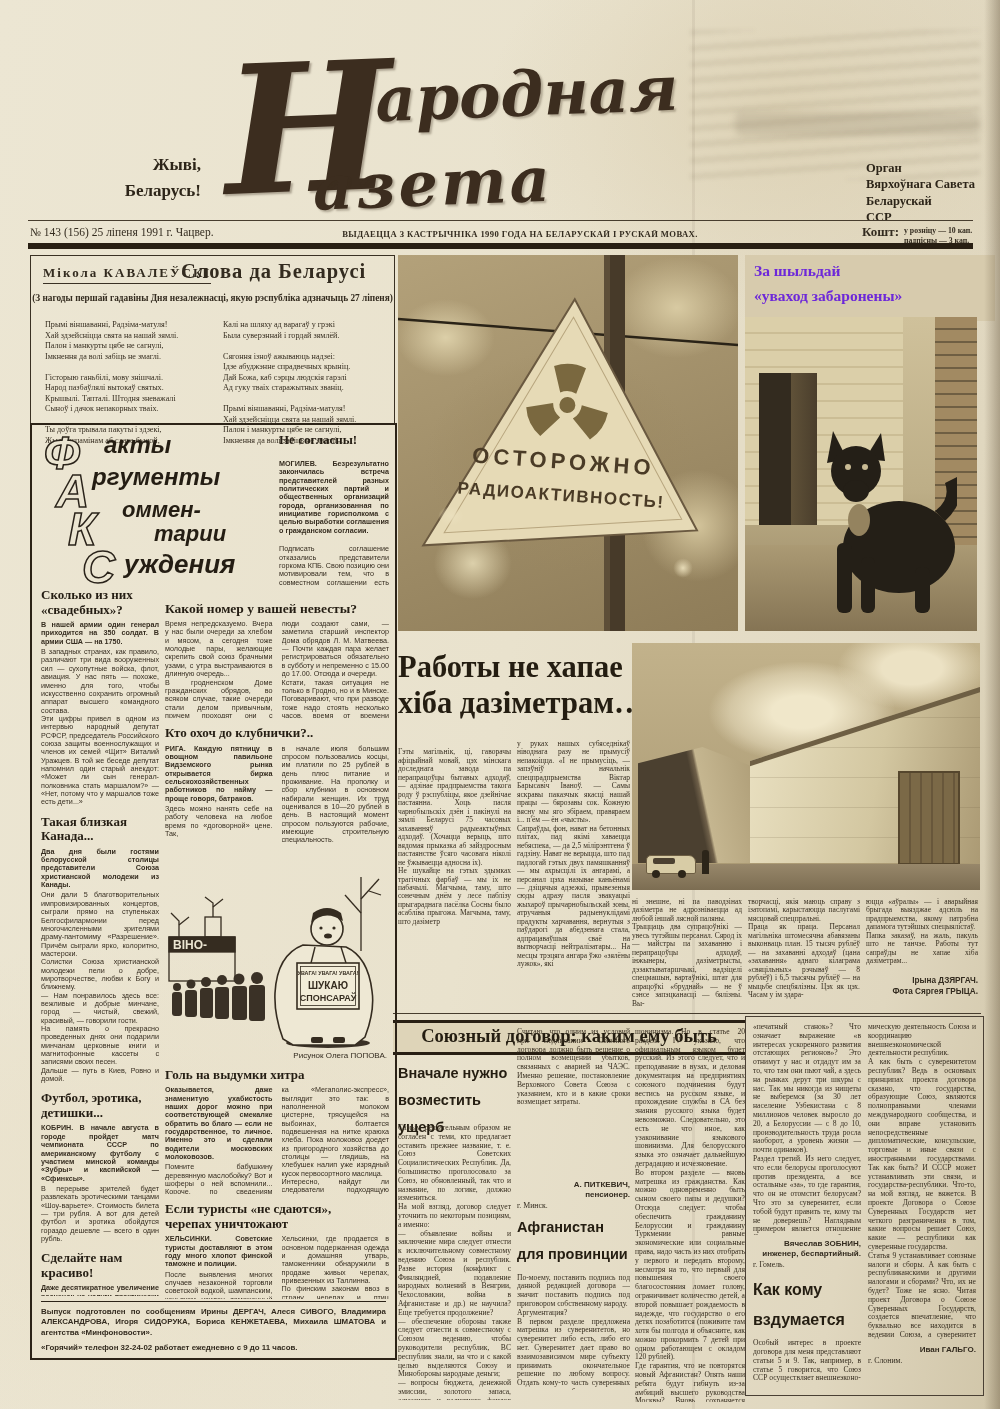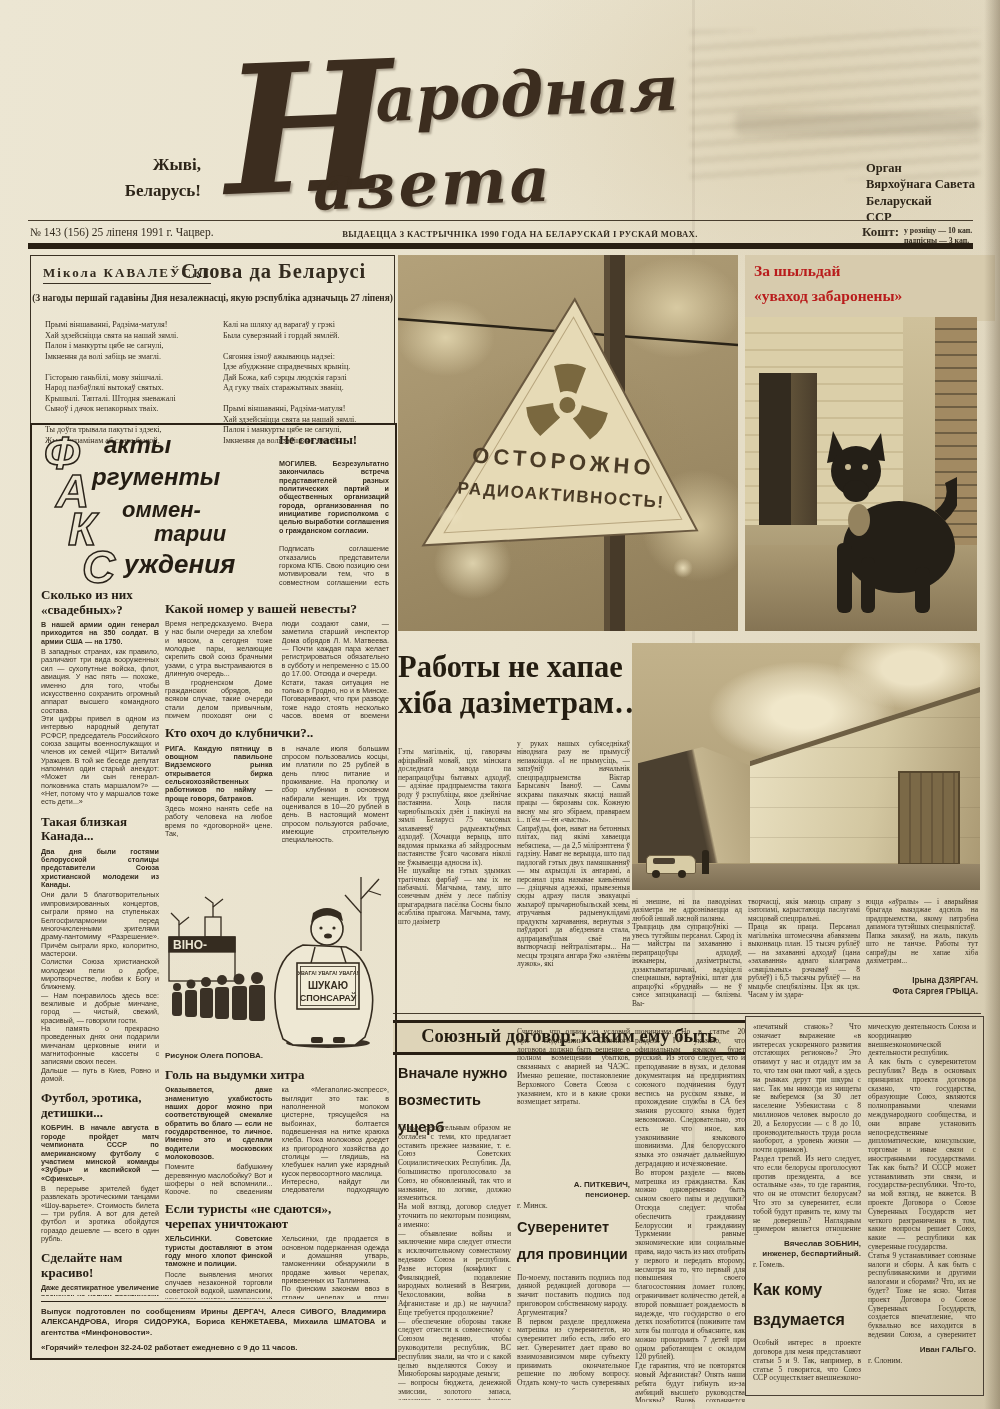--- a/index.html
+++ b/index.html
@@ -30,21 +30,21 @@
 .price .plabel{font-weight:bold;font-size:13px}
 .price .plines{font-weight:bold;font-size:7.8px;line-height:1.25;padding-top:2px}
 .thick{background:#281f13}
 
 .poembox{border:1.5px solid #3a3124}
 .poem-author{position:absolute;left:12px;top:9px;font-weight:bold;font-size:13px;letter-spacing:2px;border-bottom:1px solid #3a3124;padding-bottom:2px}
 .poem-title{position:absolute;left:150px;top:4px;font-weight:bold;font-size:20.5px;letter-spacing:1px}
 .poem-sub{position:absolute;left:0;top:37px;width:100%;text-align:center;font-weight:bold;font-size:9.3px}
 .poem-col{position:absolute;font-size:8.1px;line-height:1.3;color:#352c1f}
 
-.rubric{background:#d7cbad;font-weight:bold;font-size:15.5px;line-height:1.6;padding:4px 9px;color:#b91c1c}
+.rubric{background:#d7cbad;font-weight:bold;font-size:15.5px;line-height:1.6;padding:4px 9px;color:#6d28d9}
 
 .photo1{background:
  radial-gradient(70px 55px at 14% 22%, #dccfa8 0%, transparent 70%),
  radial-gradient(90px 70px at 82% 14%, #d8caa2 0%, transparent 72%),
  radial-gradient(80px 80px at 88% 72%, #d3c49b 0%, transparent 70%),
  radial-gradient(60px 55px at 22% 82%, #dcd0ab 0%, transparent 65%),
  radial-gradient(160px 130px at 48% 55%, #9c8962 0%, transparent 85%),
  linear-gradient(160deg,#b3a17a,#8e7c58)}
 .flower{position:absolute;border-radius:50%}
 .f1{left:36px;top:248px;width:34px;height:26px;background:radial-gradient(closest-side,#eadfbd,rgba(234,223,189,0) 75%)}
@@ -89,21 +89,21 @@
 
 .faksbox{border:2px solid #2c2317}
 .faks-logo{position:absolute;left:6px;top:2px;width:232px;height:158px}
 .fword{position:absolute;font-family:"Liberation Sans",sans-serif;font-style:italic;font-weight:900;color:#241d13}
 .ftitle{font-weight:bold;font-size:13px;line-height:1.12;color:#241d13;margin:8px 0 4px;white-space:pre-line}
 .ftext{font-family:"Liberation Sans",sans-serif;font-size:7.2px;line-height:1.16;text-align:justify;color:#362d20;white-space:pre-line}
 .flead{font-weight:bold;display:block;margin-bottom:2px;white-space:pre-line}
 .fbody{display:block;white-space:pre-line}
 .cols2{display:flex;gap:9px}
 .cols2>div{flex:1;overflow:hidden}
-.fcaption{font-family:"Liberation Sans",sans-serif;font-weight:bold;font-size:8px;margin:2px 2px 0 0}
+.fcaption{font-family:"Liberation Sans",sans-serif;font-weight:normal;font-size:8px;text-align:right;margin:2px 2px 0 0}
 .ffooter{border-top:1.5px solid #2c2317;padding-top:5px}
 .fcred{font-family:"Liberation Sans",sans-serif;font-weight:bold;font-size:7.9px;line-height:1.3;text-align:justify}
 .fphone{font-family:"Liberation Sans",sans-serif;font-weight:bold;font-size:7.9px;margin-top:5px}
 .ns{position:absolute;left:247px;top:6px;width:110px;height:154px;overflow:hidden}
 </style>
 </head>
 <body>
 
 <div class="page">
   <div class="fold"></div>
@@ -254,21 +254,21 @@
   <div class="abs ucol" style="left:398px;top:1124px;width:113px;height:276px">Самым решительным образом не согласен с теми, кто предлагает оставить прежнее название, т. е. Союз Советских Социалистических Республик. Да, большинство проголосовало за Союз, но обновленный, так что и название, по логике, должно измениться.
 На мой взгляд, договор следует уточнить по некоторым позициям, а именно:
 — объявление войны и заключение мира следует отнести к исключительному совместному ведению Союза и республик. Разве история (конфликт с Финляндией, подавление народных волнений в Венгрии, Чехословакии, война в Афганистане и др.) не научила? Еще требуется продолжение?
 — обеспечение обороны также следует отнести к совместному с Союзом ведению, чтобы руководители республик, ВС республик знали, на что и с какой целью выделяются Союзу и Минобороны народные деньги;
 — вопросы бюджета, денежной эмиссии, золотого запаса, алмазного и валютного фондов должны быть отнесены к совместному ведению Союза и республик.</div>
   <div class="abs" style="left:517px;top:1028px;width:113px;height:374px;overflow:hidden">
     <div class="ucol" style="height:148px">Считаю, что одним из условий при подписании Союзного договора должно быть решение о полном возмещении убытков, связанных с аварией на ЧАЭС. Именно решение, постановление Верховного Совета Союза с указанием, кто и в какие сроки возмещает затраты.</div>
     <div class="uby">А. ПИТКЕВИЧ,
 пенсионер.</div>
     <div class="ucity">г. Минск.</div>
-    <div class="usub" style="margin-top:4px">Суверенитет
+    <div class="usub" style="margin-top:4px">Афганистан
 для провинции</div>
     <div class="ucol" style="height:116px">По-моему, поставить подпись под данной редакцией договора — значит поставить подпись под приговором собственному народу.
 Аргументация?
 В первом разделе предложена матрешка из суверенитетов, но суверенитет либо есть, либо его нет. Суверенитет дает право во взаимозависимом мире субъекту принимать окончательное решение по любому вопросу. Отдать кому-то часть суверенных прав, да еще добровольно — все равно что добровольно подставить спину под плетку, так как никто не даст гарантий, что эти права не будут использованы против самого тебя.
 Говорим о гарантиях равных политических, социально-экономических, культурных прав и решительной борьбе против...</div>
   </div>
   <div class="abs ucol" style="left:635px;top:1028px;width:110px;height:374px">шовинизма. Но в статье 20 раздела IV указано, что официальным языком будет русский. Из этого следует, что и преподавание в вузах, и деловая документация на предприятиях союзного подчинения будут вестись на русском языке, и прохождение службы в СА без знания русского языка будет невозможно. Следовательно, это есть не что иное, как узаконивание языкового шовинизма. Для белорусского языка это означает дальнейшую деградацию и исчезновение.
 Во втором разделе — вновь матрешка из гражданства. Как можно одновременно быть сыном своего папы и дедушки? Отсюда следует: чтобы обеспечить гражданину Белоруссии и гражданину Туркмении равные экономические или социальные права, надо часть из них отобрать у первого и передать второму, несмотря на то, что первый для повышения своего благосостояния ломает голову, ограничивает количество детей, а второй повышает рождаемость в надежде, что государство о его детях позаботится (поживите там хотя бы полгода и объясните, как можно прокормить 7 детей при одном работающем с окладом 120 рублей).
 Где гарантия, что не повторятся новый Афганистан? Опять наши ребята будут гибнуть из-за амбиций высшего руководства Москвы? Вновь сохраняется право Москвы на</div>
   <div class="abs ubox" style="left:745px;top:1016px;width:237px;height:378px">

